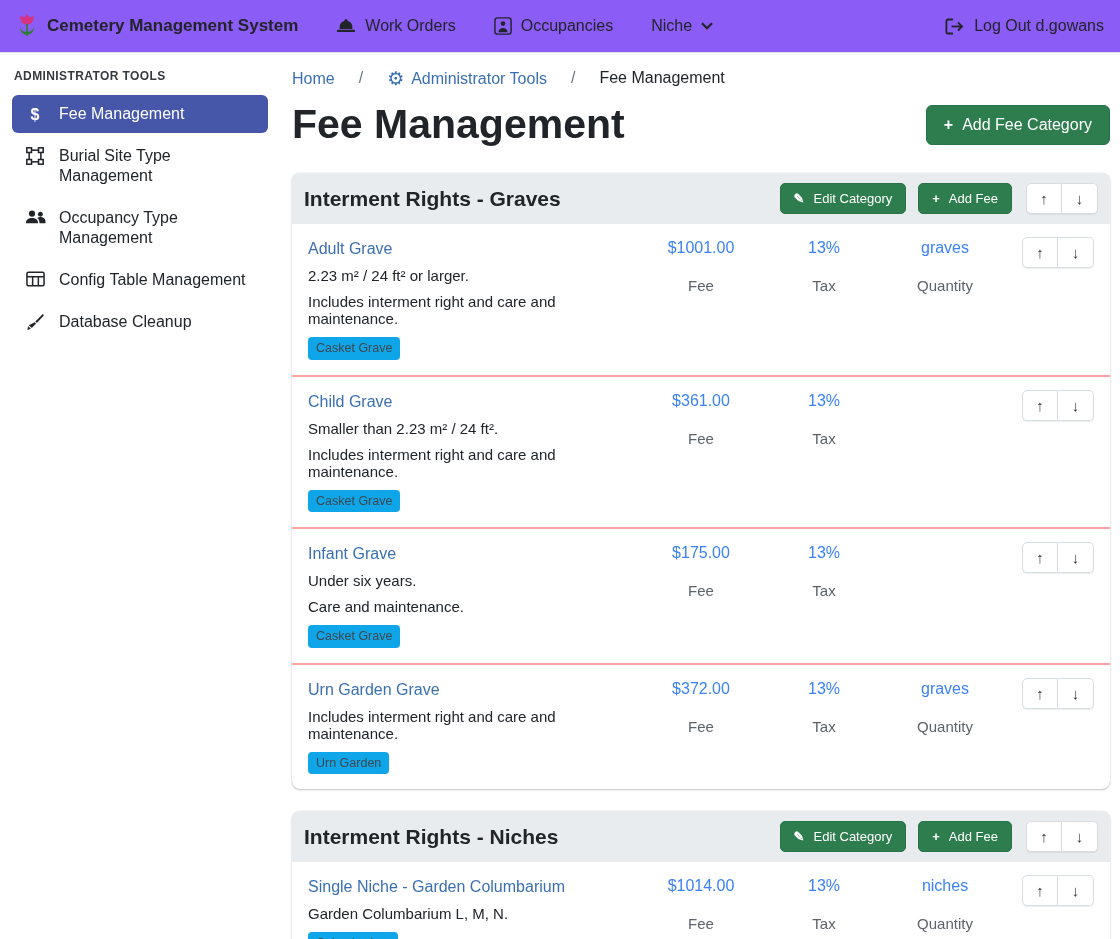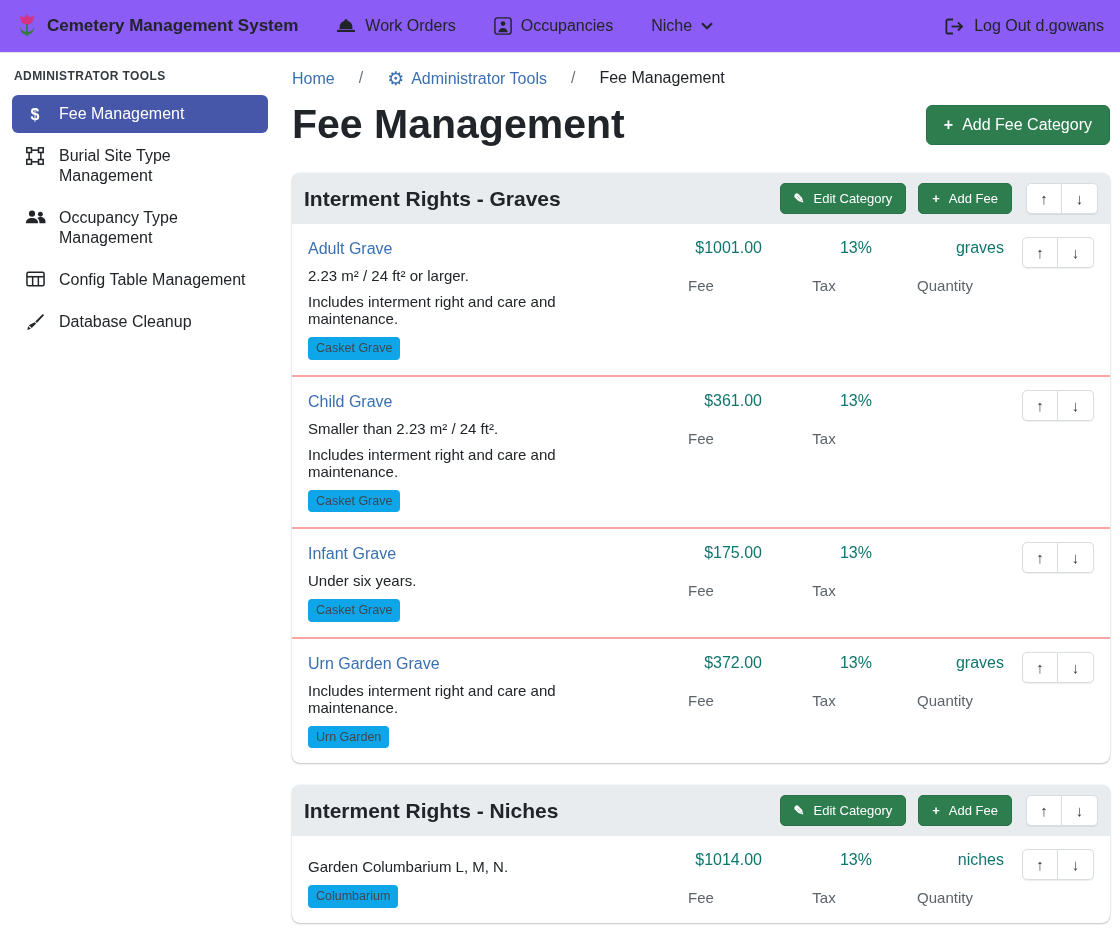--- a/index.html
+++ b/index.html
@@ -86,21 +86,21 @@
   .fee-desc { font-size: 15px; color: #212529; margin-top: 9px; }
   .badge-wrap { margin-top: 10px; }
   .badge {
     display: inline-block; background: #0ea5e9; color: #3f474e; font-size: 12.5px;
     padding: 5px 8px; border-radius: 4px; line-height: 1; text-align: center;
   }
   .col { text-align: center; flex: none; padding-top: 2px; }
   .col-fee { width: 122px; }
   .col-tax { width: 96px; margin-left: 14px; }
   .col-qty { width: 118px; margin-left: 14px; }
-  .col-value { font-size: 16px; color: #0f766e; text-align: right; }
+  .col-value { font-size: 16px; color: #3b82f6; }
   .col-label { font-size: 15px; color: #5c636a; margin-top: 20px; }
   .col-qty.empty { visibility: hidden; }
   .row-arrows { margin-left: 18px; flex: none; }
 </style>
 </head>
 <body>
 
 <header class="navbar">
   <div class="brand">
     <span class="nav-icon">
@@ -309,20 +309,21 @@
       <button class="arrow-btn"><span>↑</span></button>
       <button class="arrow-btn"><span>↓</span></button>
     </div>
   </div>
 
   <div class="fee-row">
     <div class="fee-main">
       <a href="#" class="fee-name">Infant Grave</a>
       <div>
                   <div class="fee-desc">Under six years.</div>
+                  <div class="fee-desc">Care and maintenance.</div>
                 </div>
       <div class="badge-wrap">
         <span class="badge">Casket Grave</span>
       </div>
     </div>
     <div class="col col-fee">
       <div class="col-value">$175.00</div>
       <div class="col-label">Fee</div>
     </div>
     <div class="col col-tax">
@@ -381,20 +382,21 @@
         <span>Add Fee</span>
       </button>
       <div class="arrow-group header-arrows">
         <button class="arrow-btn"><span>↑</span></button>
         <button class="arrow-btn"><span>↓</span></button>
       </div>
     </div>
     <div class="card-body">
   <div class="fee-row">
     <div class="fee-main">
+      <a href="#" class="fee-name">Single Niche - Garden Columbarium</a>
       <div>
                   <div class="fee-desc">Garden Columbarium L, M, N.</div>
                 </div>
       <div class="badge-wrap">
         <span class="badge">Columbarium</span>
       </div>
     </div>
     <div class="col col-fee">
       <div class="col-value">$1014.00</div>
       <div class="col-label">Fee</div>

